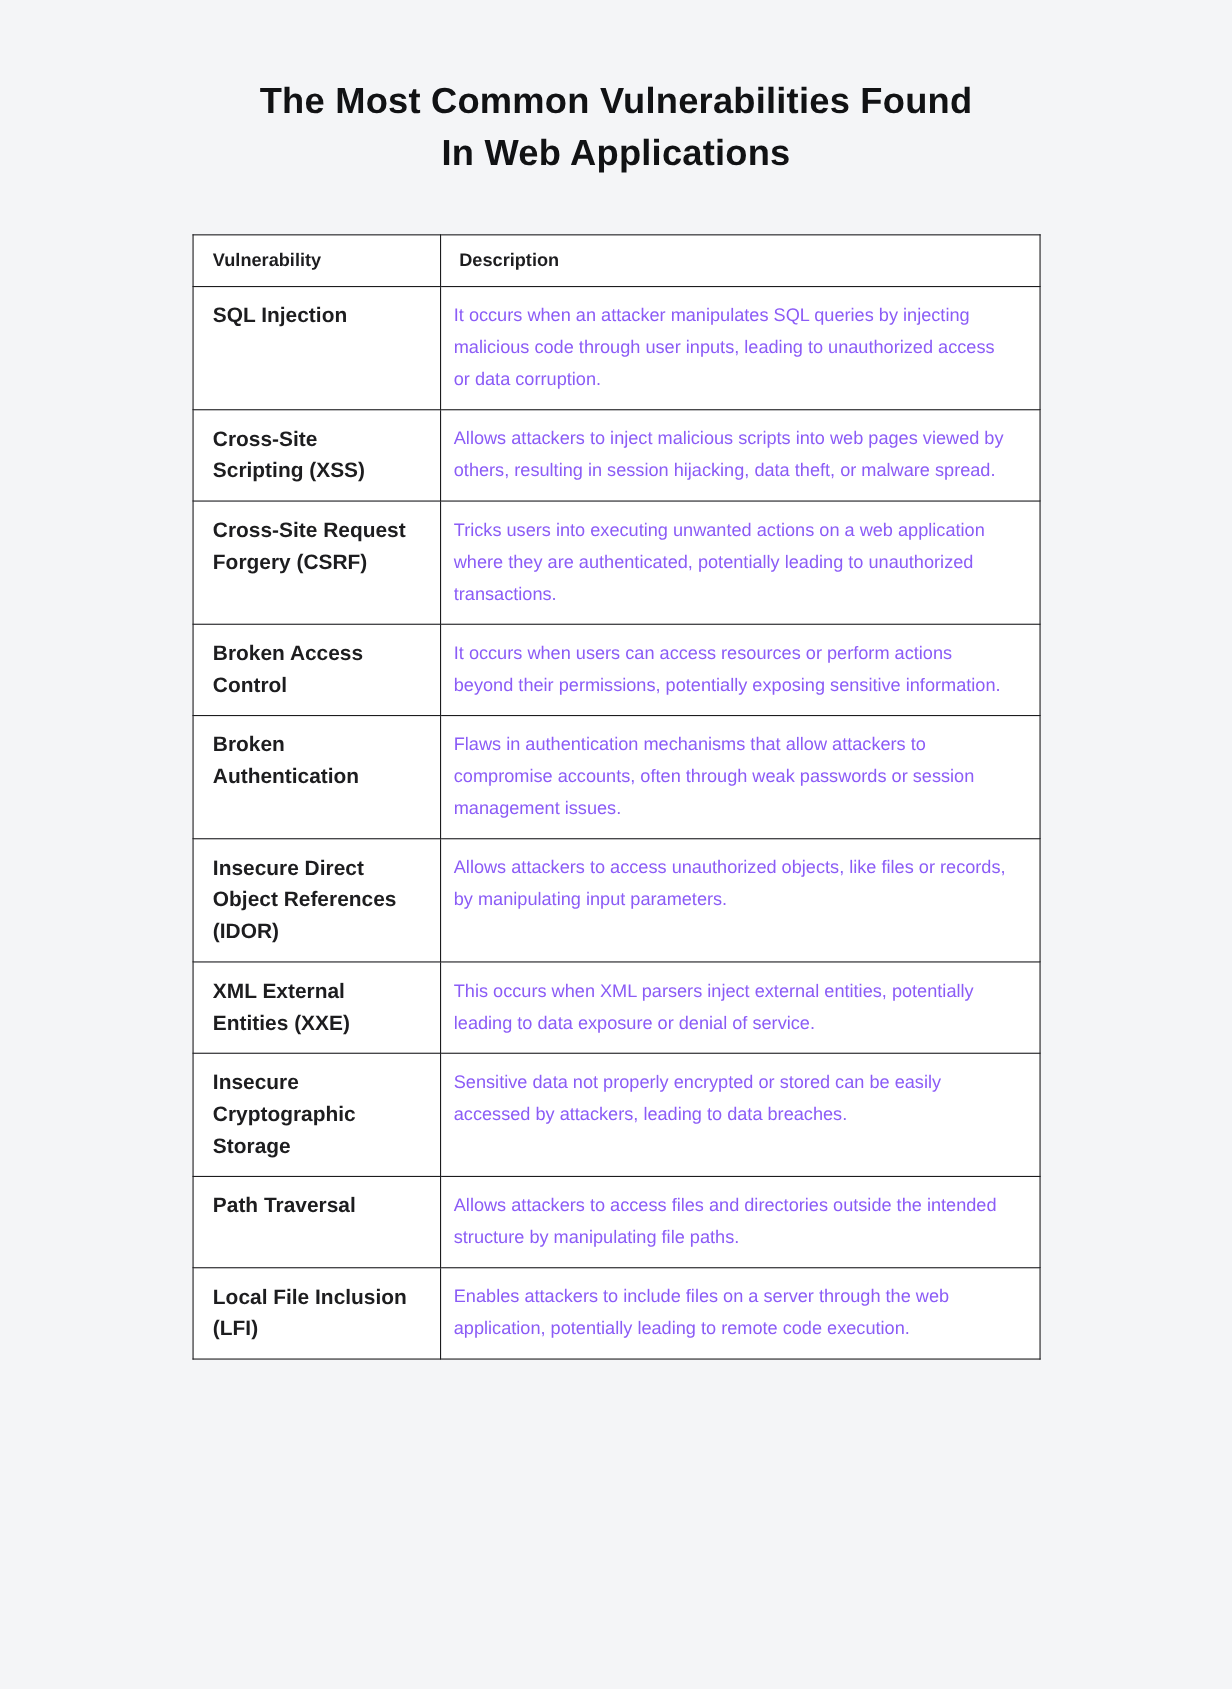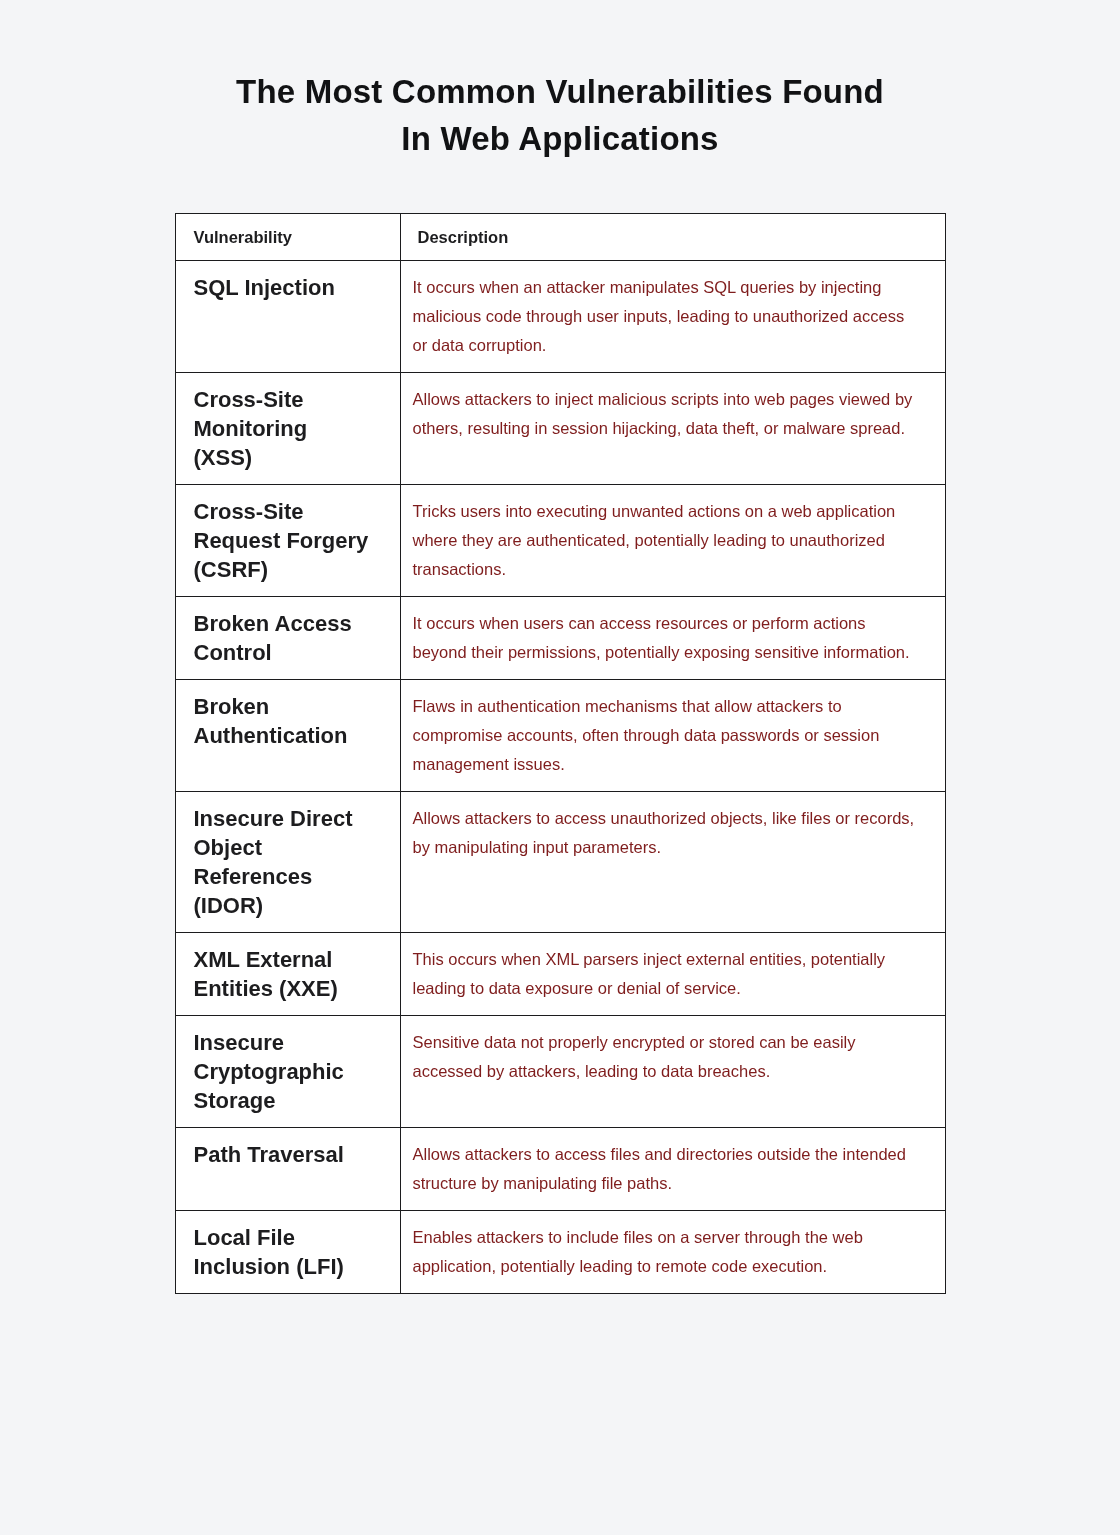--- a/index.html
+++ b/index.html
@@ -43,31 +43,31 @@
   col.c-desc { width: 545px; }
   th {
     font-size: 16.5px;
     line-height: 29px;
     font-weight: bold;
     color: #1d1d1f;
     padding: 9px 16px 8px 18px;
   }
   th.h-desc { padding-left: 17px; }
   td.vuln-cell {
-    font-size: 22px;
+    font-size: 19px;
     line-height: 29px;
     font-weight: bold;
     color: #1d1d1f;
     padding: 12px 28px 12px 18px;
   }
   td.desc-cell {
     font-size: 16.5px;
     line-height: 29px;
     font-weight: normal;
-    color: #7f1d1d;
+    color: #8b5cf6;
     padding: 12px 30px 12px 12px;
   }
 </style>
 </head>
 <body>
 
 <div class="page">
 
   <h1 class="title">
     <span>The Most Common Vulnerabilities Found</span><br>
@@ -84,34 +84,34 @@
         <th class="h-vuln">Vulnerability</th>
         <th class="h-desc">Description</th>
       </tr>
     </thead>
     <tbody>
         <tr>
           <td class="vuln-cell">SQL Injection</td>
           <td class="desc-cell">It occurs when an attacker manipulates SQL queries by injecting malicious code through user inputs, leading to unauthorized access or data corruption.</td>
         </tr>
         <tr>
-          <td class="vuln-cell">Cross-Site Monitoring (XSS)</td>
+          <td class="vuln-cell">Cross-Site Scripting (XSS)</td>
           <td class="desc-cell">Allows attackers to inject malicious scripts into web pages viewed by others, resulting in session hijacking, data theft, or malware spread.</td>
         </tr>
         <tr>
           <td class="vuln-cell">Cross-Site Request Forgery (CSRF)</td>
           <td class="desc-cell">Tricks users into executing unwanted actions on a web application where they are authenticated, potentially leading to unauthorized transactions.</td>
         </tr>
         <tr>
           <td class="vuln-cell">Broken Access Control</td>
           <td class="desc-cell">It occurs when users can access resources or perform actions beyond their permissions, potentially exposing sensitive information.</td>
         </tr>
         <tr>
           <td class="vuln-cell">Broken Authentication</td>
-          <td class="desc-cell">Flaws in authentication mechanisms that allow attackers to compromise accounts, often through data passwords or session management issues.</td>
+          <td class="desc-cell">Flaws in authentication mechanisms that allow attackers to compromise accounts, often through weak passwords or session management issues.</td>
         </tr>
         <tr>
           <td class="vuln-cell">Insecure Direct Object References (IDOR)</td>
           <td class="desc-cell">Allows attackers to access unauthorized objects, like files or records, by manipulating input parameters.</td>
         </tr>
         <tr>
           <td class="vuln-cell">XML External Entities (XXE)</td>
           <td class="desc-cell">This occurs when XML parsers inject external entities, potentially leading to data exposure or denial of service.</td>
         </tr>
         <tr>

